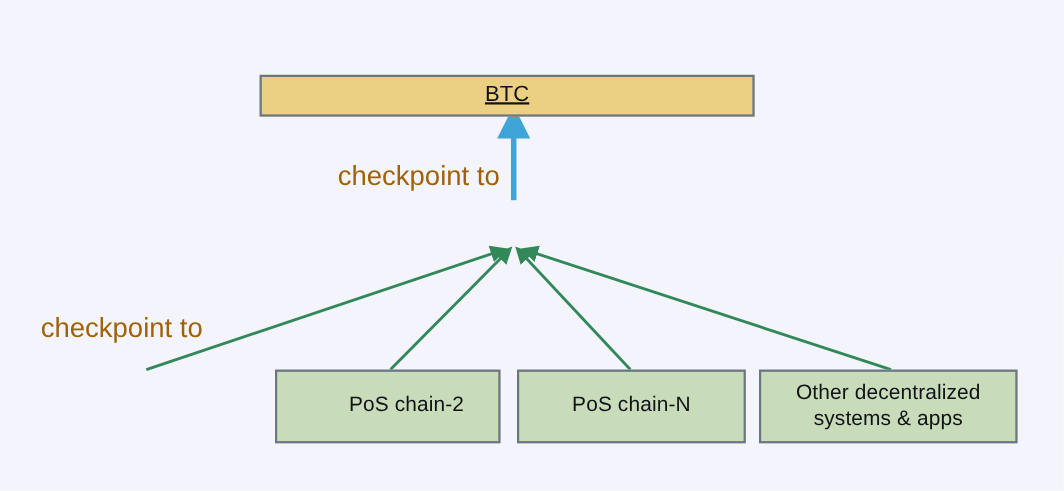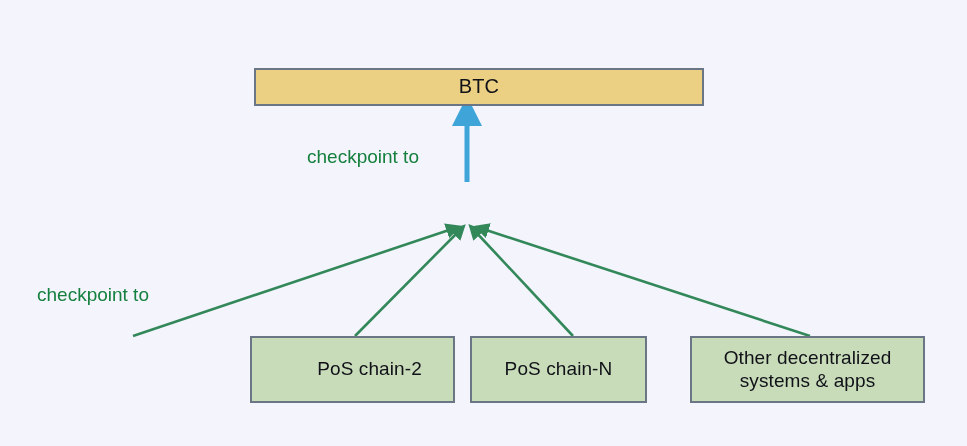--- a/index.html
+++ b/index.html
@@ -39,53 +39,54 @@
     line-height: 1.18;
     letter-spacing: 0.1px;
   }
   .node-label {
     display: block;
     white-space: pre-line;
   }
 
   
   #node-btc {
-    left: 254px;
+    left: 236px;
     top: 68px;
     width: 450px;
     height: 38px;
     background: #ebd083;
     font-size: 20px;
+    text-decoration: underline;
   }
   
   #node-babylon {
     left: 243px;
     top: 182px;
     width: 450px;
     height: 38px;
     background: #cfebf8;
     font-size: 20px;
   }
   
   .leaf-node {
     top: 336px;
     height: 67px;
     background: #c8dcba;
     font-size: 19px;
   }
   #node-pos-1 { left: 26px;  width: 204px; }
   #node-pos-2 { left: 250px; width: 205px; padding-left: 34px; }
-  #node-pos-n { left: 470px; width: 177px; }
+  #node-pos-n { left: 470px; width: 208px; }
   #node-other { left: 690px; width: 235px; font-size: 19px; }
 
   
   .edge-label {
     position: absolute;
-    color: #15803d;
-    font-size: 19px;
+    color: #a16207;
+    font-size: 25px;
     white-space: nowrap;
   }
   #label-checkpoint-top {
     left: 307px;
     top: 146px;
   }
   #label-checkpoint-bottom {
     left: 37px;
     top: 284px;
   }

